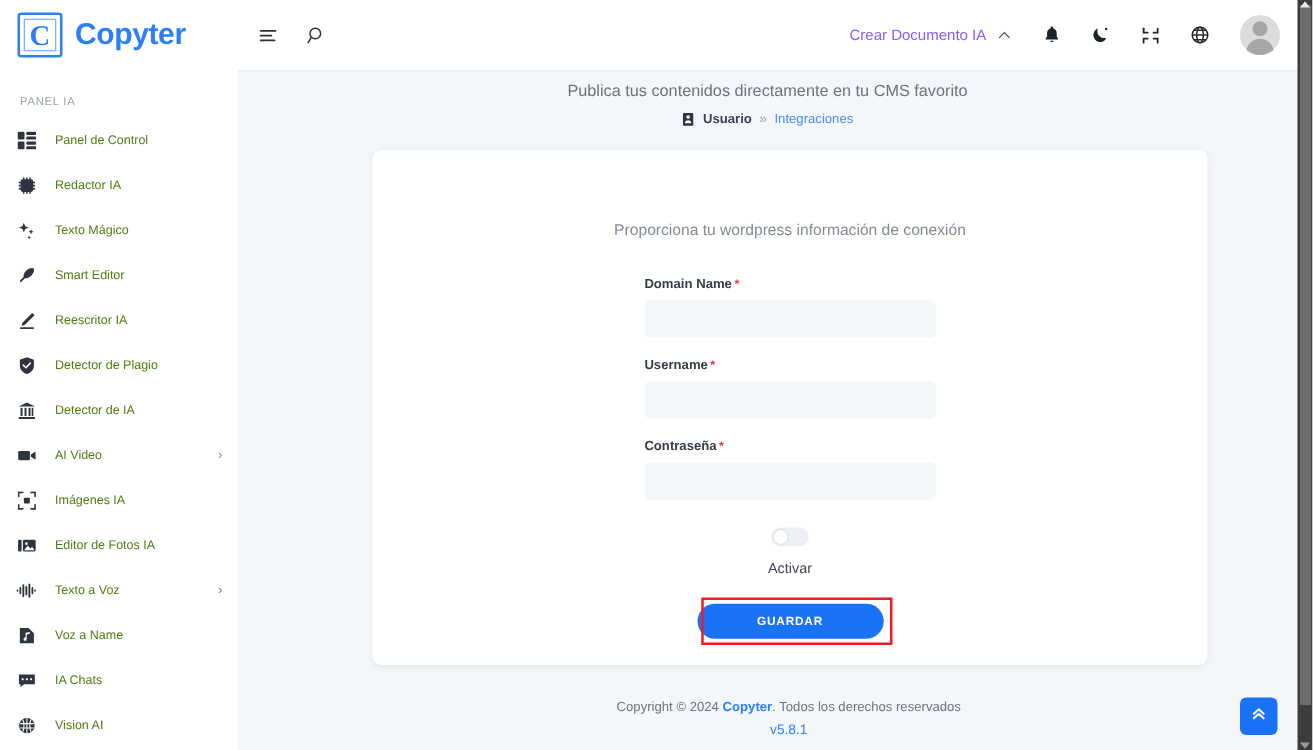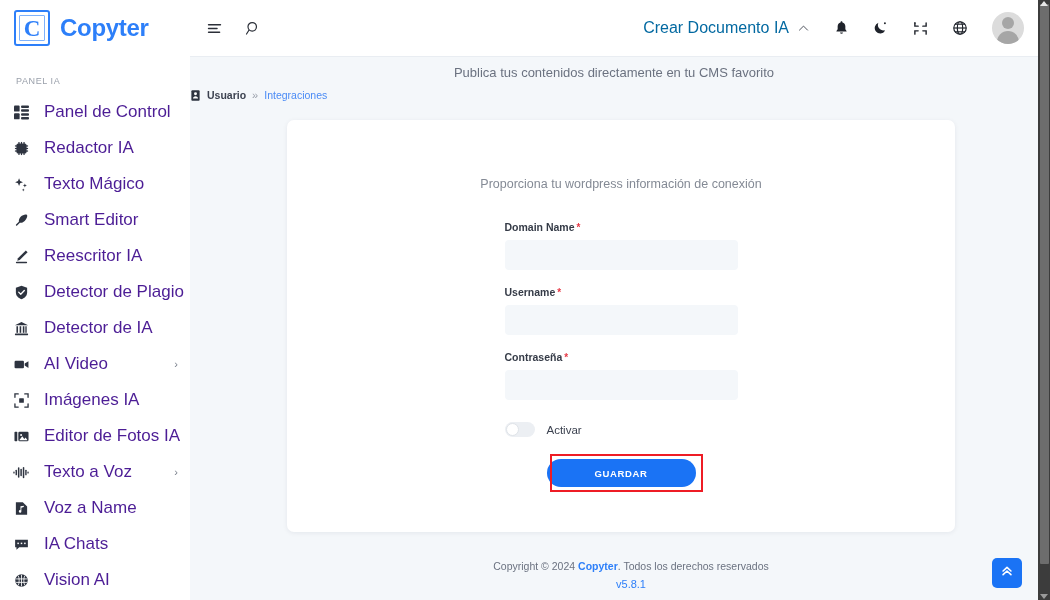--- a/index.html
+++ b/index.html
@@ -61,21 +61,21 @@
     margin-left: 16px;
   }
   .ic { color: #2b2f38; display: inline-flex; align-items: center; justify-content: center; }
   .topbar-right {
     margin-left: auto;
     display: flex; align-items: center;
     gap: 0;
     padding-right: 14px;
   }
   .create-doc {
-    font-size: 16px; color: #0369a1;
+    font-size: 12px; color: #8b5cf6;
     margin-right: 8px;
   }
   .chev-up { margin-right: 24px; color: #4a4f59; }
   .topbar-right .ic { margin-right: 24px; }
   .avatar {
     width: 32px; height: 32px;
     border-radius: 50%;
     background: #dcdcdc;
     overflow: hidden;
     position: relative;
@@ -117,22 +117,22 @@
     gap: 14px;
     cursor: pointer;
   }
   .nav-icon {
     width: 18px; height: 18px;
     flex: 0 0 18px;
     display: flex; align-items: center; justify-content: center;
     color: #2e3440;
   }
   .nav-label {
-    font-size: 17px;
-    color: #4c1d95;
+    font-size: 10px;
+    color: #4d7c0f;
     white-space: nowrap;
   }
   .nav-caret {
     margin-left: auto;
     font-size: 11px;
     color: #7a808c;
   }
 
   
   .content {
@@ -142,33 +142,33 @@
     background: #f4f7fa;
     overflow: hidden;
   }
   .page-subtitle {
     text-align: center;
     font-size: 13px;
     color: #6b7280;
     padding-top: 9px;
   }
   .breadcrumb {
-    display: flex; align-items: center; 
+    display: flex; align-items: center; justify-content: center;
     gap: 6px;
     margin-top: 9px;
     font-size: 11px;
   }
   .bc-icon { color: #2e3440; display: inline-flex; }
   .bc-user { color: #3c4250; font-weight: bold; font-size: 10.5px; }
   .bc-sep { color: #9aa0ab; font-size: 11px; }
   .bc-link { color: #4a8bf5; font-size: 10.5px; }
 
   .card {
     position: absolute;
-    left: 97px; top: 64px;
+    left: 108px; top: 64px;
     width: 668px; height: 412px;
     background: #ffffff;
     border-radius: 7px;
     box-shadow: 0 1px 5px rgba(20,30,60,0.07);
   }
   .card-title {
     text-align: center;
     font-size: 12.5px;
     color: #848a95;
     padding-top: 57px;
@@ -196,20 +196,21 @@
     outline: none;
     padding: 0 10px;
     font-size: 12px;
     font-family: "Liberation Sans", sans-serif;
   }
   .switch-row {
     display: flex; align-items: center;
     gap: 12px;
     margin-top: 22px;
     margin-bottom: 22px;
+    flex-direction: column;
   }
   .switch {
     width: 30px; height: 15px;
     border-radius: 8px;
     background: #eceff3;
     position: relative;
     cursor: pointer;
     flex: 0 0 auto;
   }
   .switch .knob {

